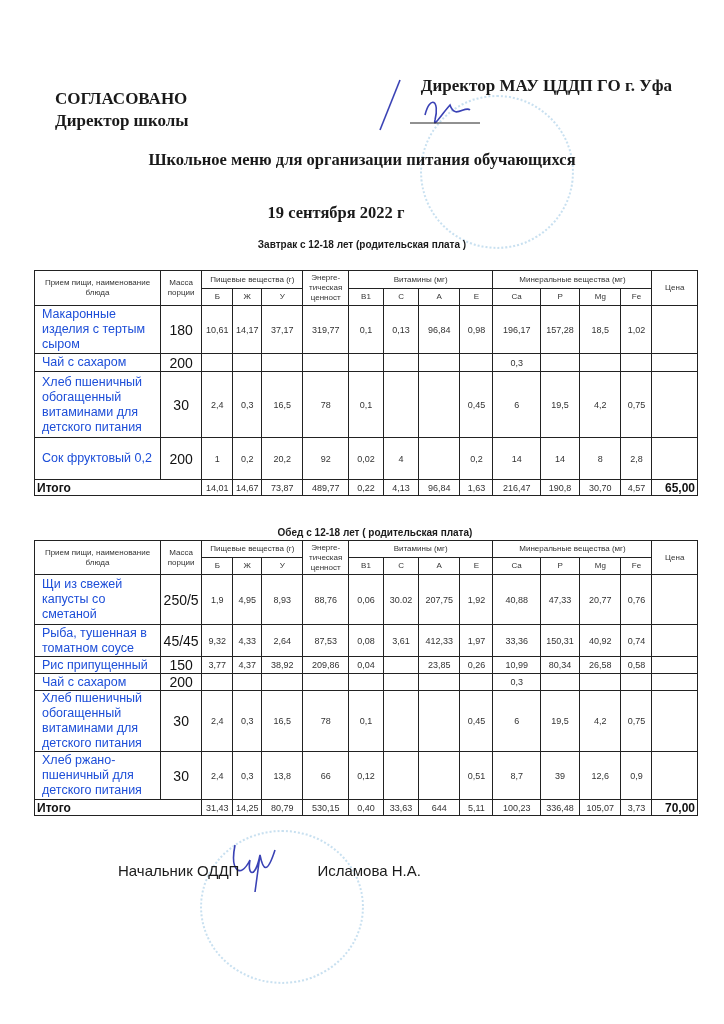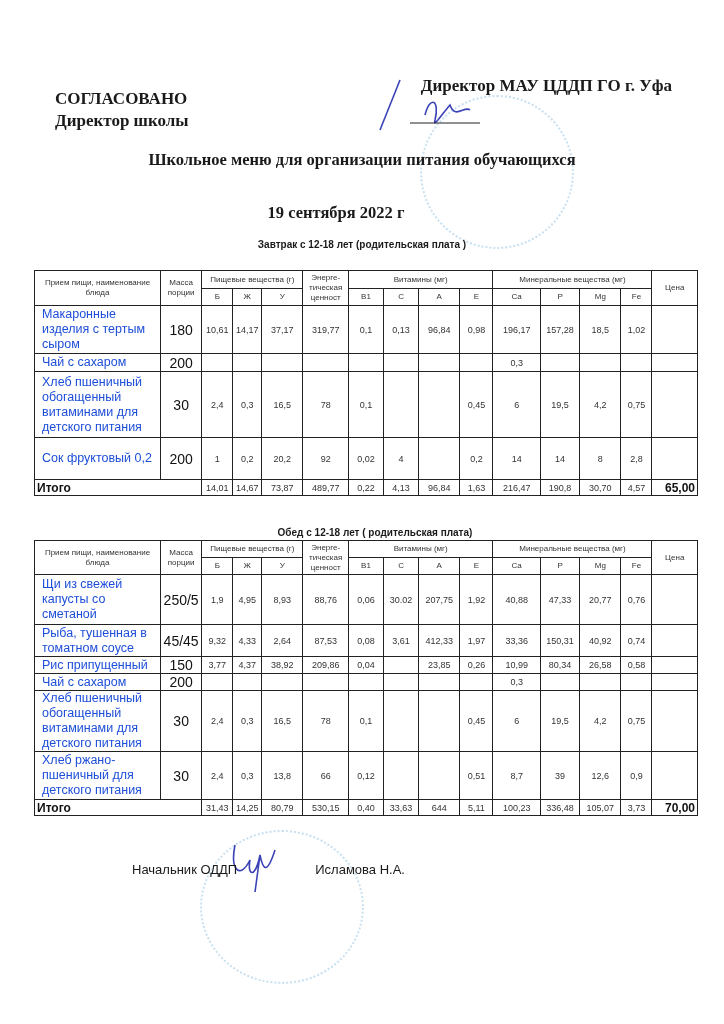--- a/index.html
+++ b/index.html
@@ -15,21 +15,21 @@
   .date { left:0; width:672px; text-align:center; top:203px; font-size:16.5px; font-weight:bold; }
   .sect { left:0; width:724px; text-align:center; font-size:10px; font-weight:bold; }
   table.menu { position:absolute; left:34px; width:664px; border-collapse:collapse; table-layout:fixed; font-family:"Liberation Sans","DejaVu Sans",sans-serif; }
   table.menu td, table.menu th { border:1px solid #222; padding:0 2px; text-align:center; vertical-align:middle; font-weight:normal; overflow:hidden; }
   table.menu th { font-size:8px; line-height:10px; color:#333; }
   table.menu td { font-size:9px; color:#333; }
   table.menu td.name { text-align:left; font-size:12.5px; line-height:15px; color:#1d4ed8; padding-left:7px; }
   table.menu td.mass { font-size:14px; color:#111; }
   table.menu td.total-label { text-align:left; font-weight:bold; font-size:12px; color:#111;margin-top:12px; }
   table.menu td.price { font-weight:bold; font-size:12px; color:#111; text-align:right; }
-  .footer { left:132px; top:862px; font-size:13px; }
+  .footer { left:118px; top:862px; font-size:15px; }
   .footer .name { margin-left:78px; }
   .stamp { border:2px dotted #9cc7e4; border-radius:50%; opacity:0.55; }
   .sig { stroke:#3a42b5; fill:none; stroke-width:1.6; }
 </style>
 </head>
 <body>
 
 <div class="abs hdr-left serif">
   <div>СОГЛАСОВАНО</div>
   <div>Директор школы</div>

